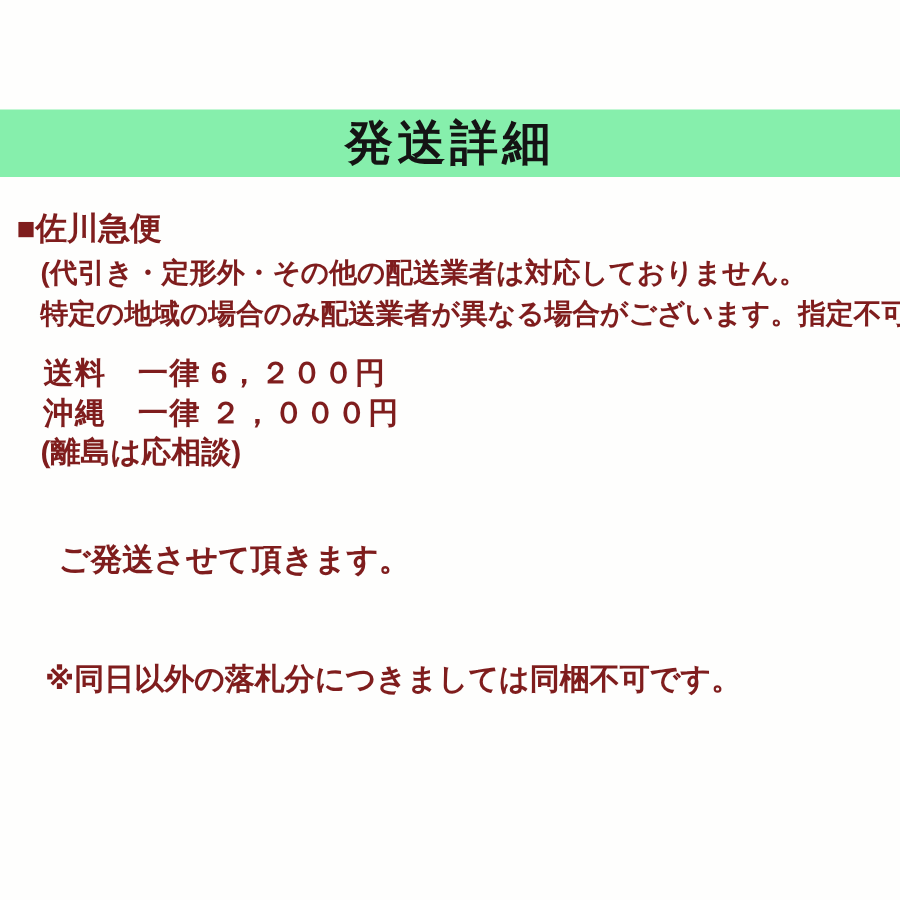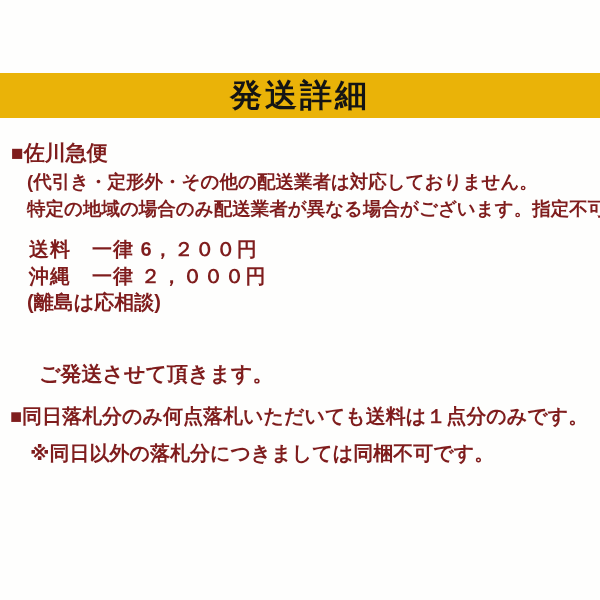--- a/index.html
+++ b/index.html
@@ -15,21 +15,21 @@
     overflow: hidden;
     font-family: "Liberation Sans", "DejaVu Sans", sans-serif;
     color: #151515;
   }
   .title-bar {
     position: absolute;
     left: 0;
     top: 73px;
     width: 600px;
     height: 45px;
-    background: #eab308;
+    background: #86efac;
     display: flex;
     align-items: center;
     justify-content: center;
   }
   .title-text {
     font-size: 32px;
     font-weight: 600;
     letter-spacing: 3px;
     color: #141414;
     white-space: nowrap;
@@ -69,17 +69,16 @@
 
   <div class="line l-fee1">送料　一律 6，２００円</div>
 
   <div class="line l-fee2">沖縄　一律 ２，０００円</div>
 
   <div class="line l-fee-note">(離島は応相談)</div>
 
 
   <div class="line l-dispatch2">ご発送させて頂きます。</div>
 
-  <div class="line l-bundle1">■同日落札分のみ何点落札いただいても送料は１点分のみです。</div>
 
   <div class="line l-bundle2">※同日以外の落札分につきましては同梱不可です。</div>
 
 </div>
 
 </body></html>

